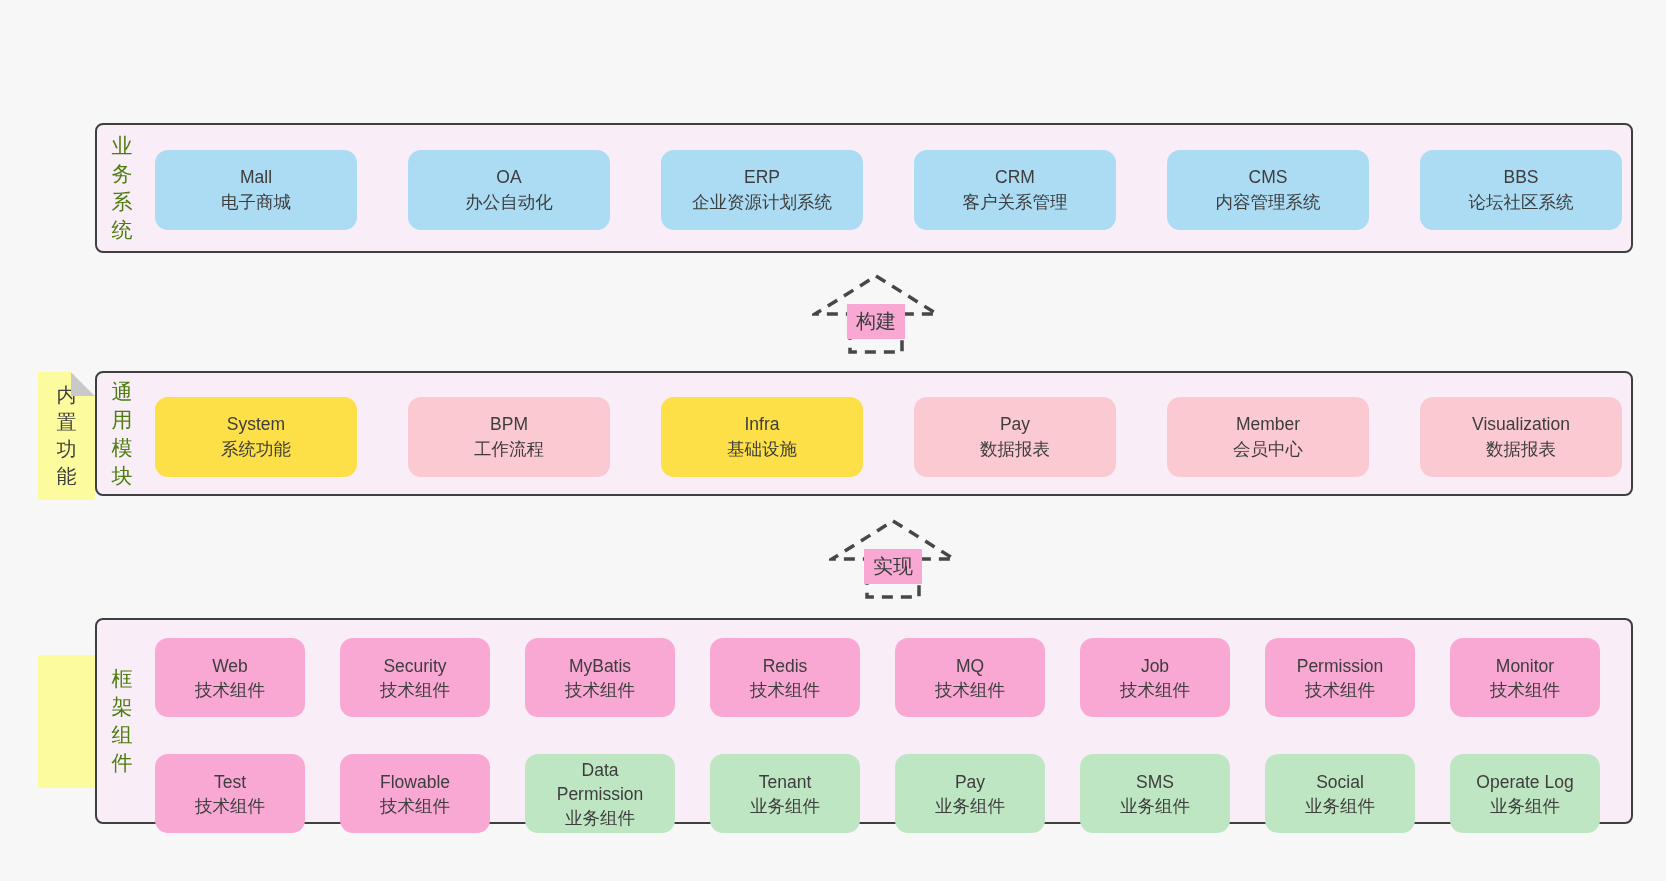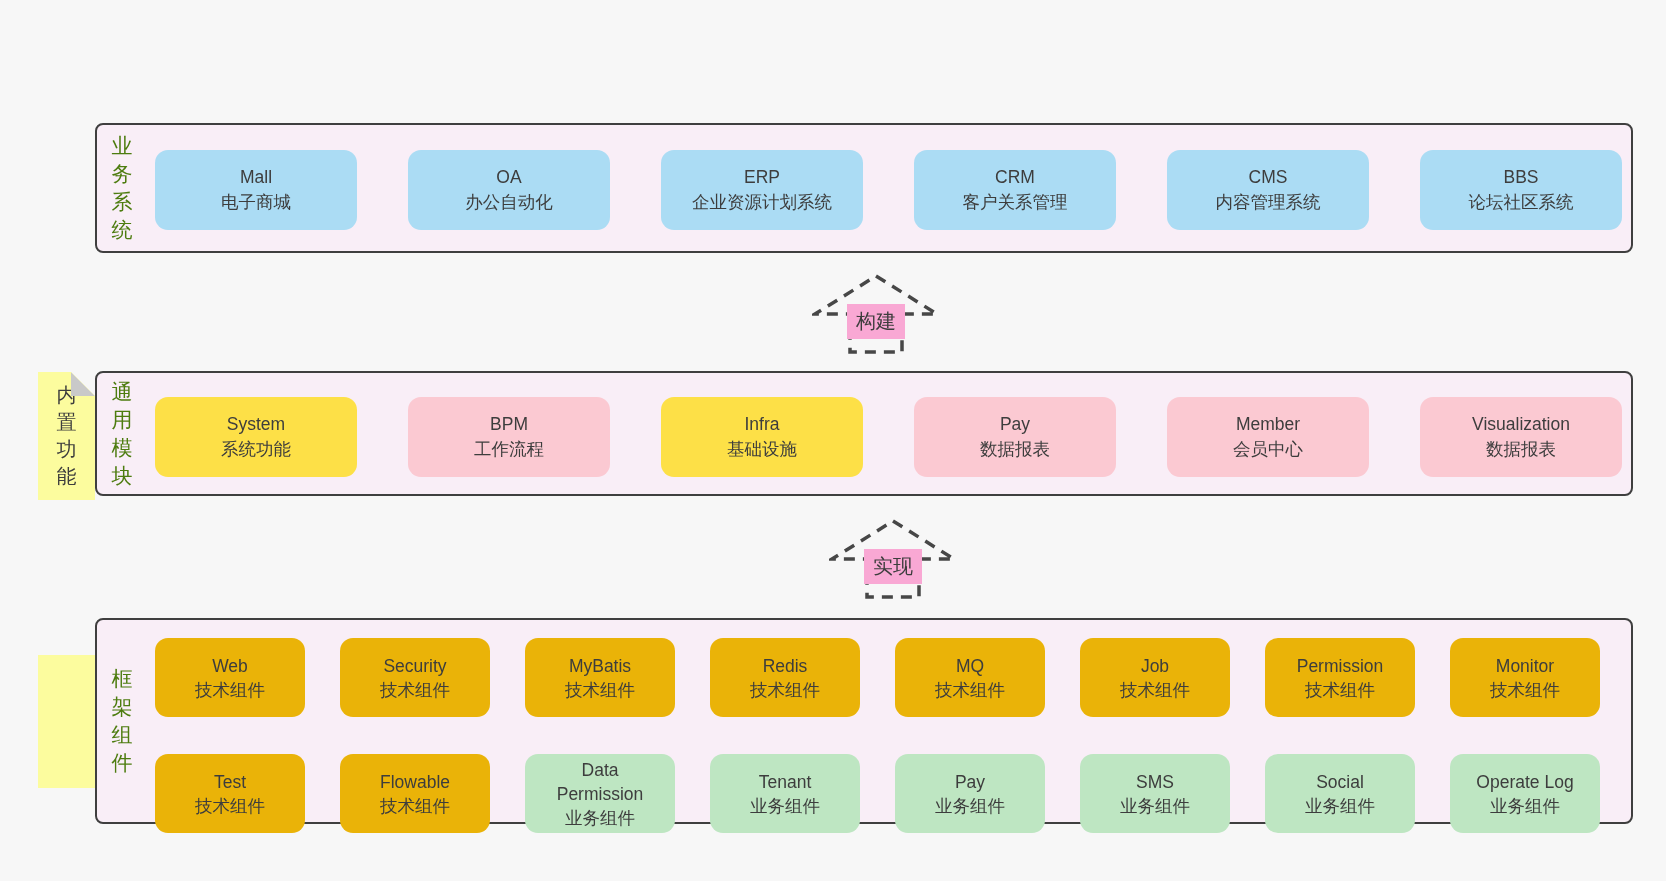--- a/index.html
+++ b/index.html
@@ -29,21 +29,21 @@
   .box{
     border-radius:13px;display:flex;flex-direction:column;align-items:center;
     justify-content:center;text-align:center;font-size:17.5px;line-height:25px;
     box-sizing:border-box;
   }
   .box6{width:202px;height:80px;}
   .box8{width:150px;height:79px;padding:0 17px;line-height:24px;}
   .blue{background:#abdcf4;}
   .red{background:#fde047;}
   .pink{background:#fbc9d2;}
-  .green{background:#eab308;}
+  .green{background:#f9a8d4;}
   .lgreen{background:#bee6c2;}
   .bt,.bs{display:block;}
   .sticky{
     position:absolute;left:38px;width:57px;background:#fcfc9e;z-index:1;
     display:flex;align-items:center;justify-content:center;
     clip-path:polygon(0 0,calc(100% - 24px) 0,100% 24px,100% 100%,0 100%);
   }
   #sticky-functions{top:372px;height:128px;}
   #sticky-components{top:655px;height:133px;padding-left:40px;}
   .fold{

